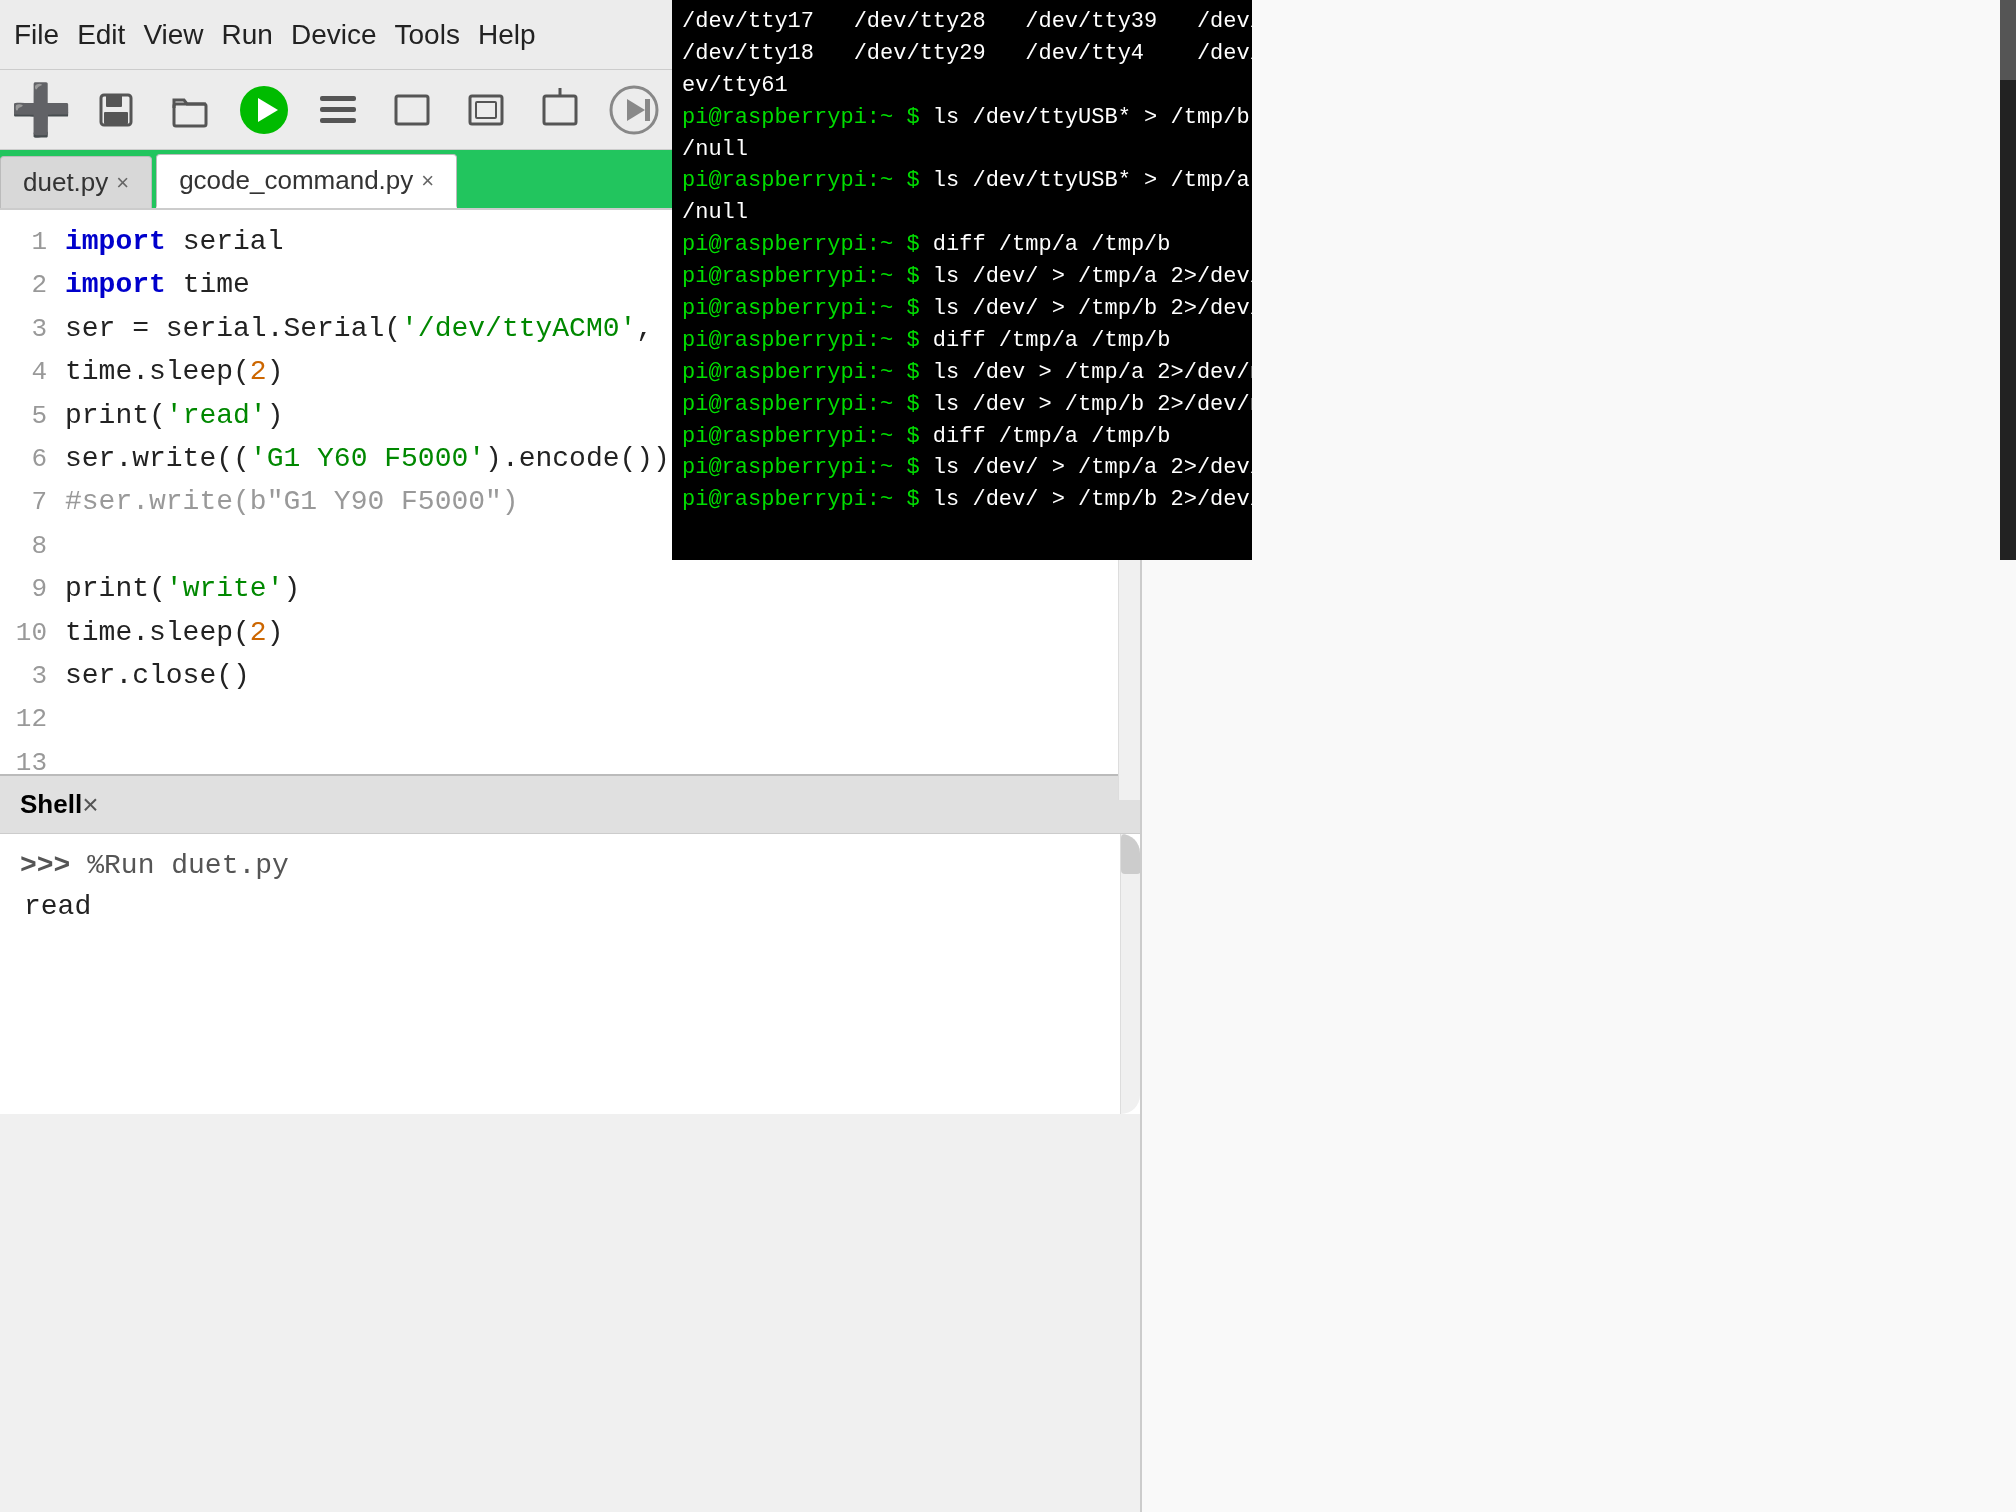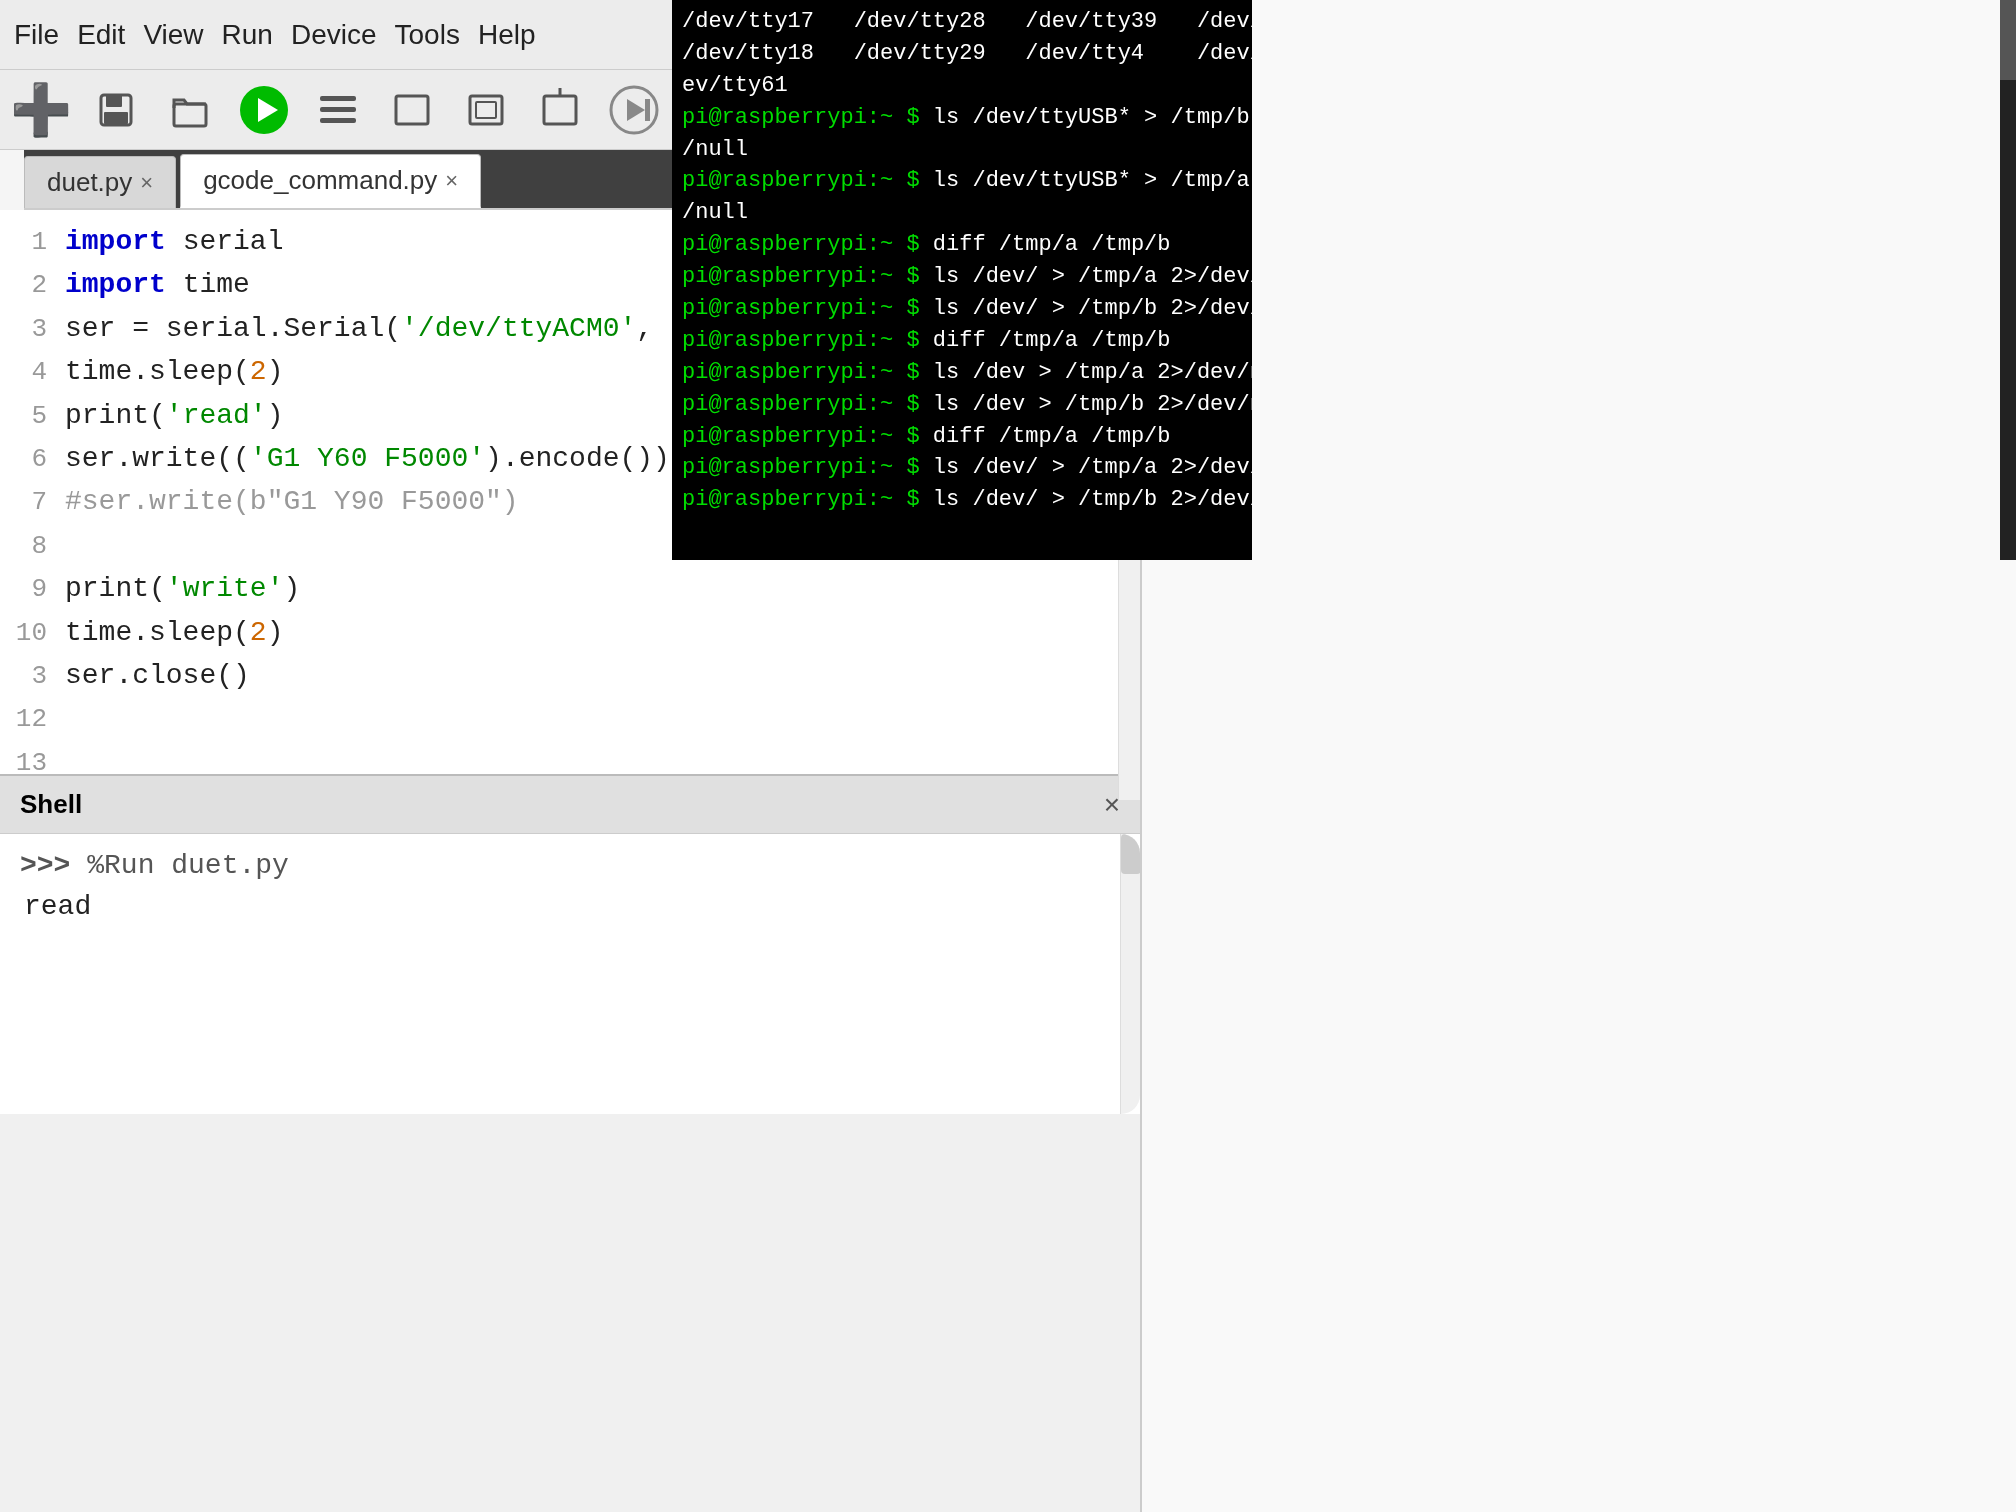--- a/index.html
+++ b/index.html
@@ -59,25 +59,24 @@
       font-size: 36px;
       cursor: pointer;
       border-radius: 4px;
     }
     .btn-green { color: #00b800; font-size: 50px; }
     .btn-red { color: #dd2222; font-size: 50px; }
 
     
     #tabs {
       display: flex;
-      background: #404040;
+      background: #22c55e;
       border-bottom: 2px solid #ccc;
       height: 60px;
       align-items: flex-end;
-      margin-left: 24px;
     }
     .tab {
       padding: 10px 22px;
       font-size: 26px;
       background: #d8d8d8;
       border: 1px solid #bbb;
       border-bottom: none;
       cursor: pointer;
       color: #333;
       display: flex;
@@ -144,21 +143,20 @@
     }
     #shell-tab {
       background: #e0e0e0;
       padding: 10px 20px;
       font-size: 26px;
       border-bottom: 1px solid #ccc;
       display: flex;
       align-items: center;
       gap: 0;
       height: 58px;
-      justify-content: space-between;
     }
     #shell-content {
       flex: 1;
       padding: 16px 20px;
       font-family: 'Courier New', monospace;
       font-size: 28px;
       color: #222;
       overflow: hidden;
       position: relative;
       border-radius: 19px;

